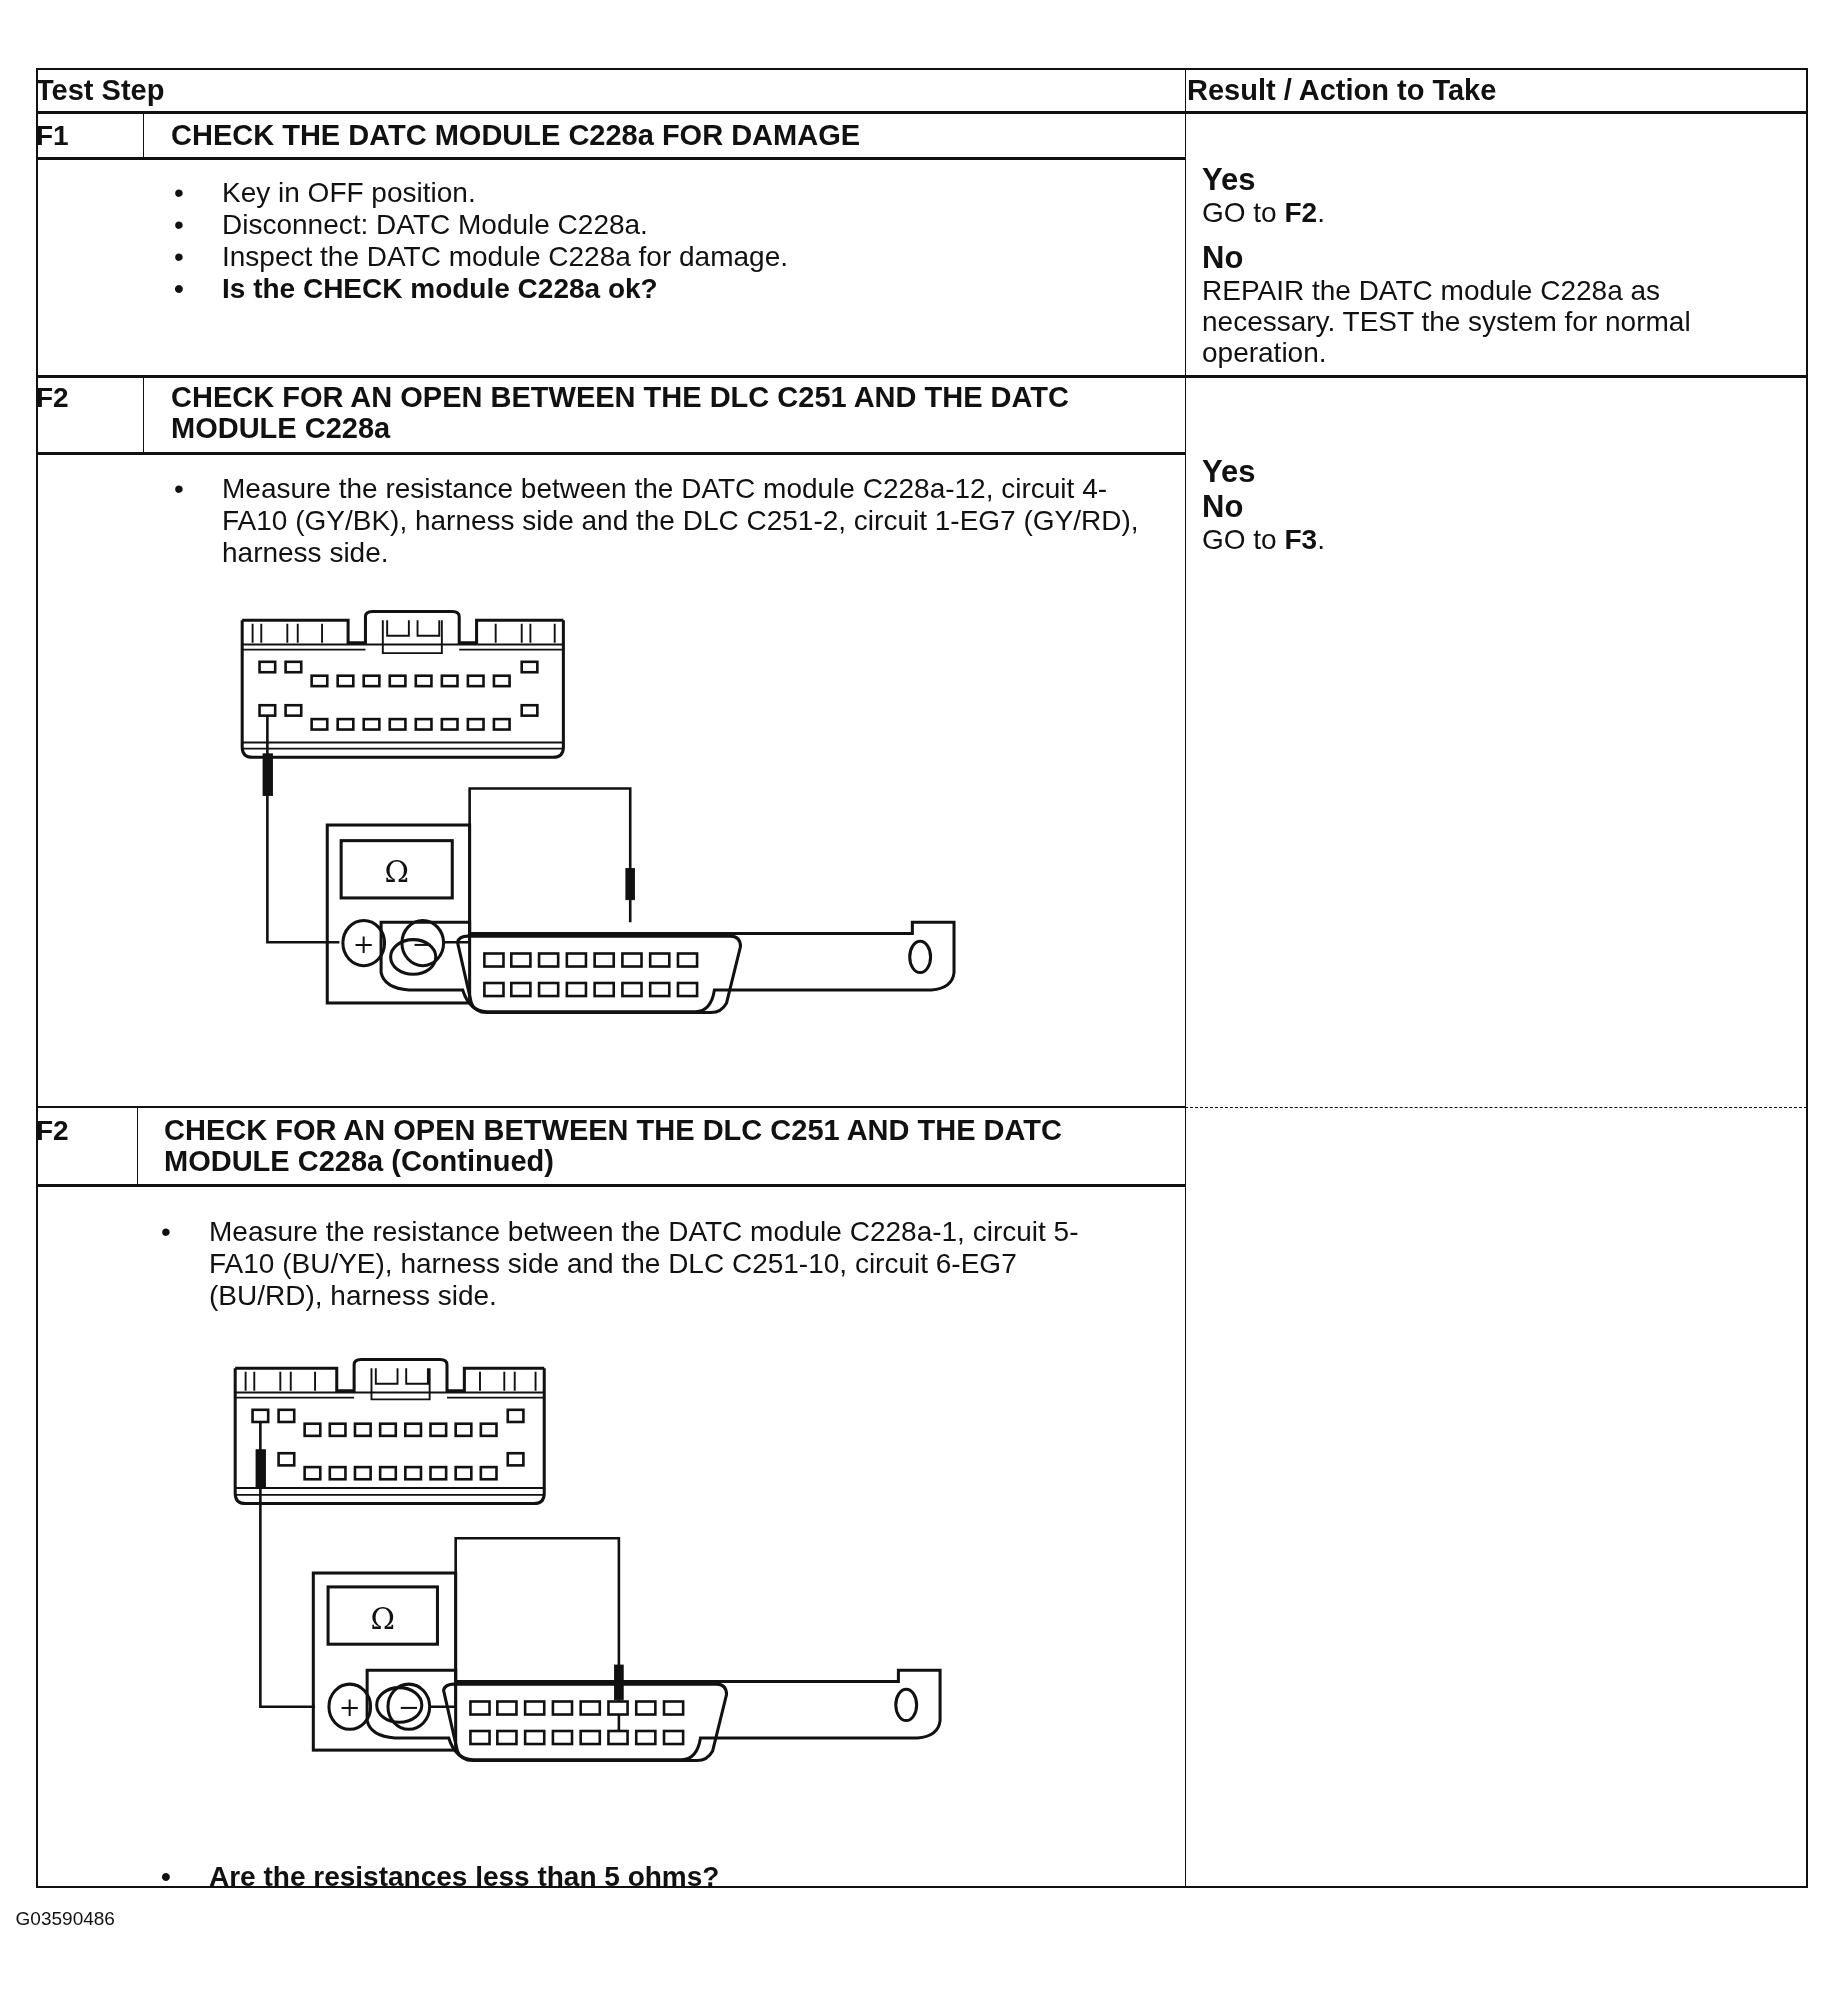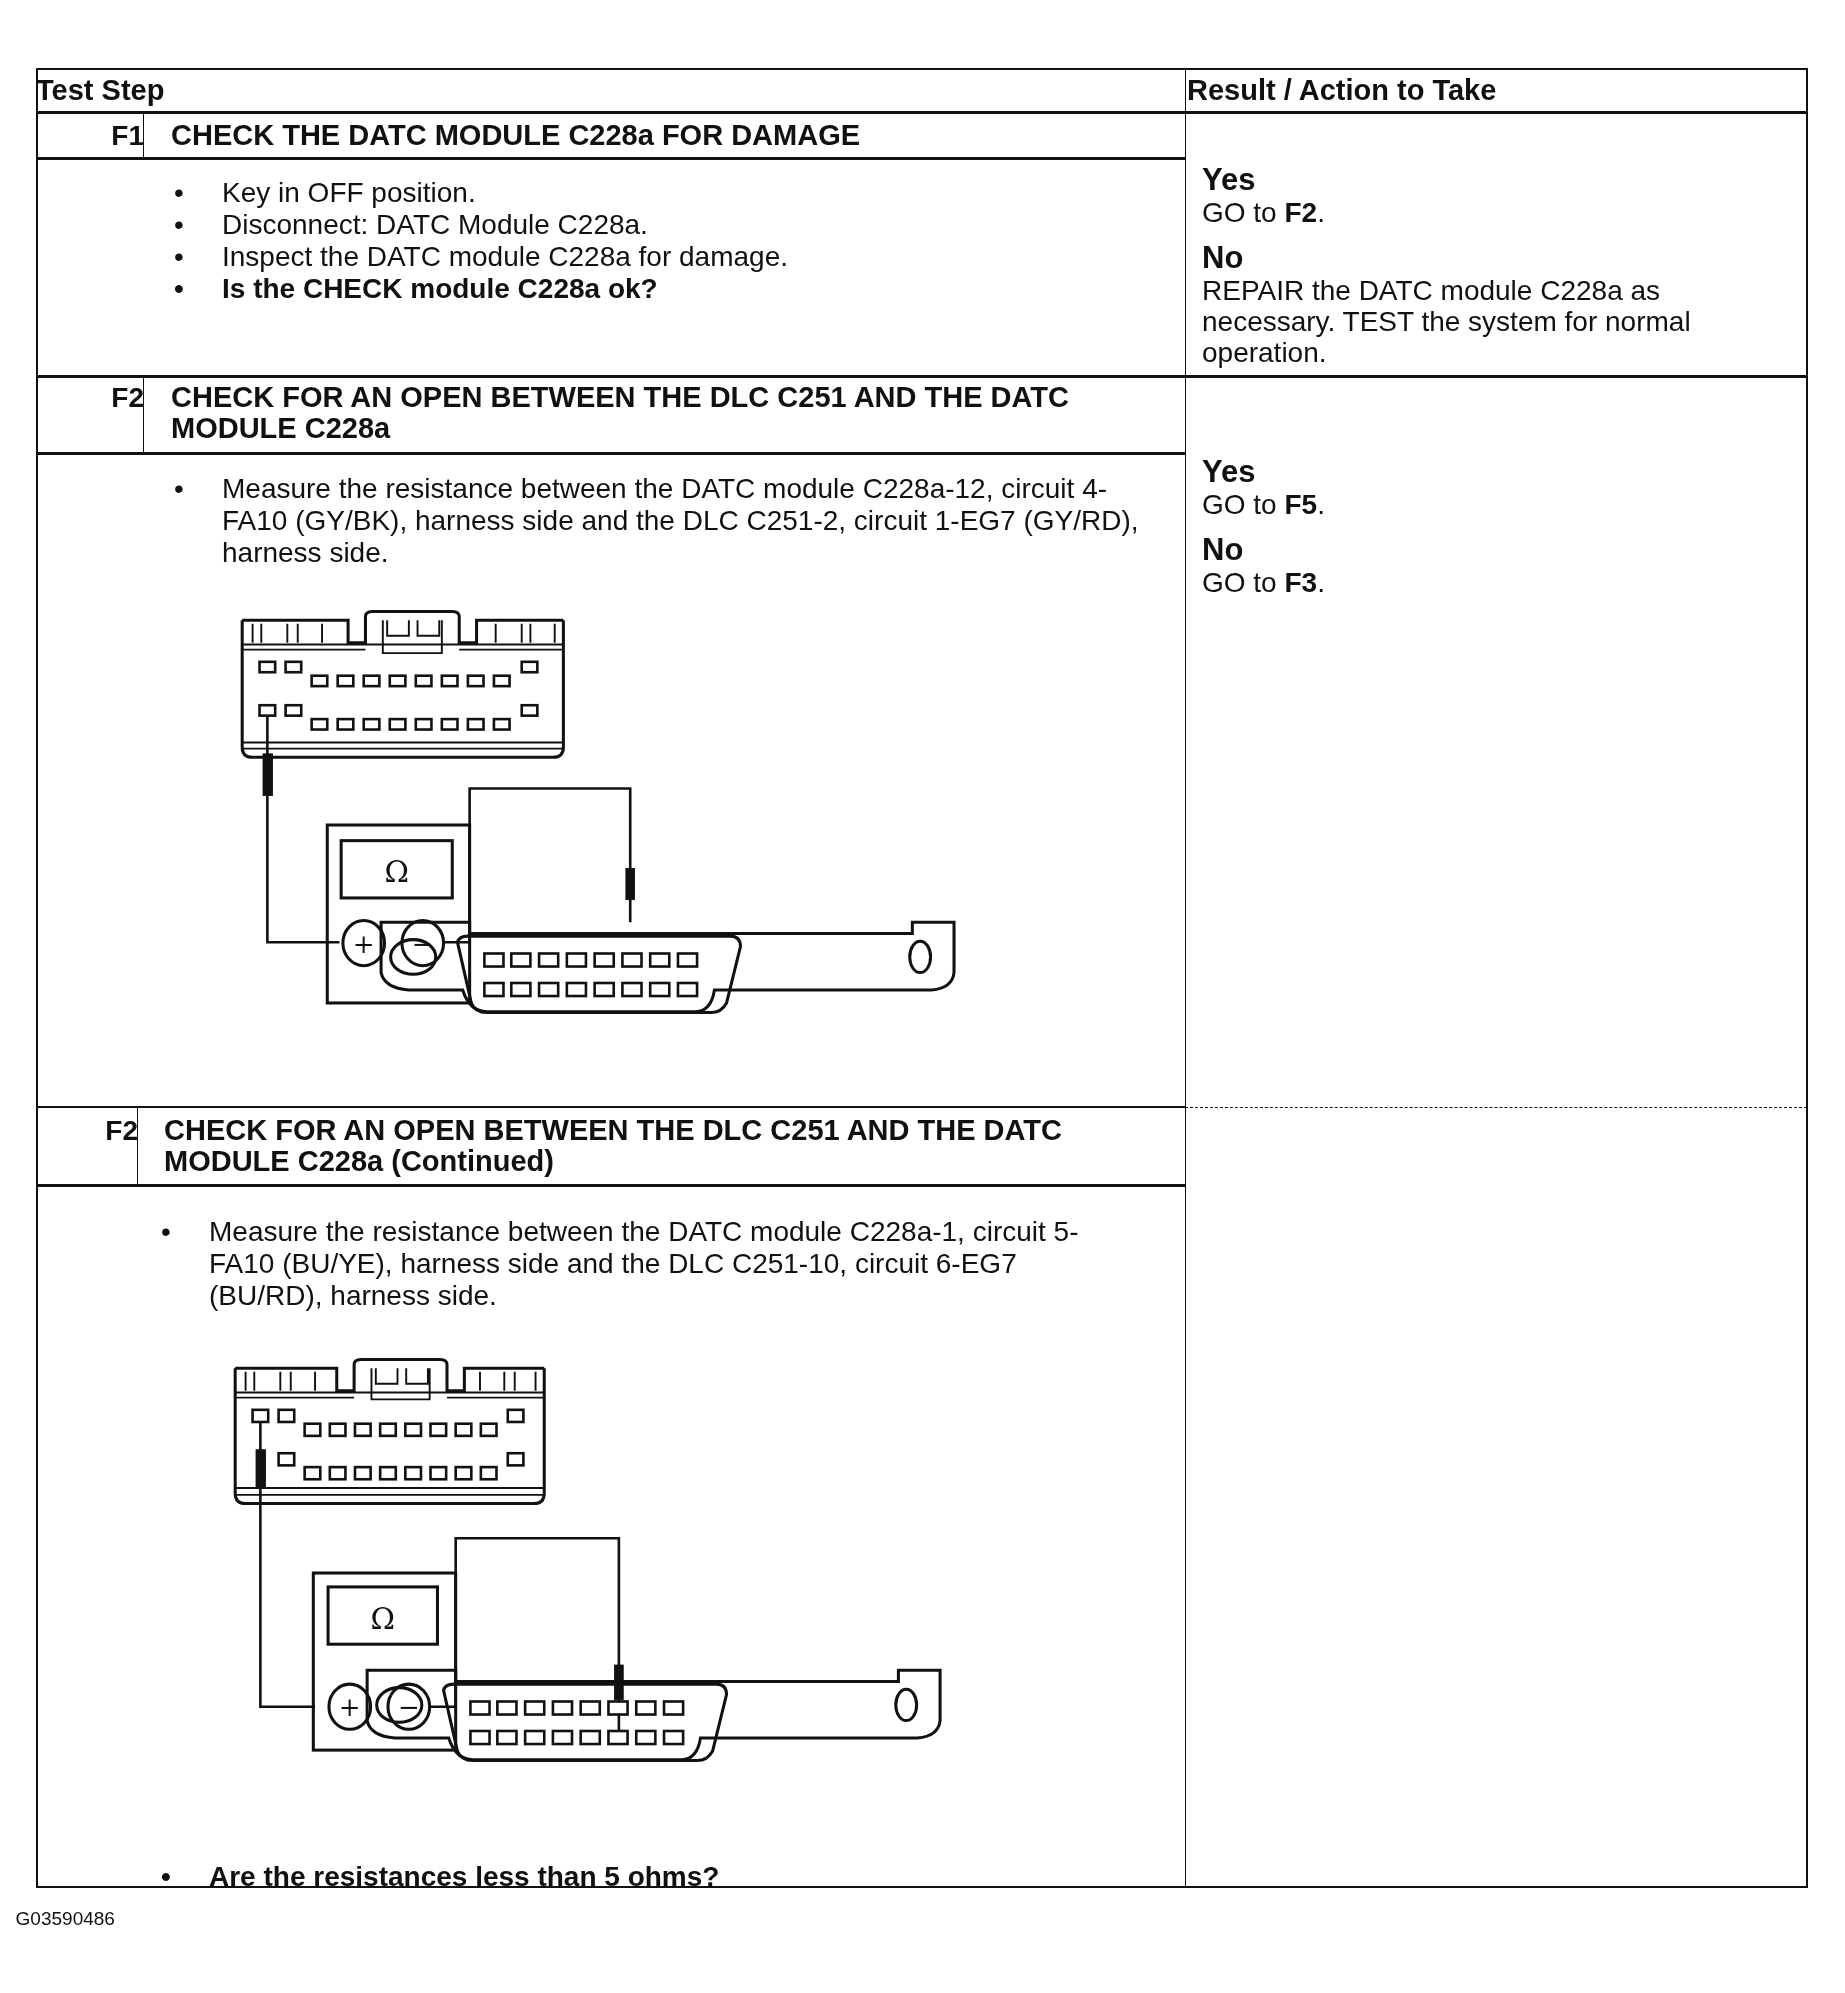--- a/index.html
+++ b/index.html
@@ -4,21 +4,21 @@
 <style>
   html, body { margin:0; padding:0; background:#fff; }
   body { width:1846px; height:1994px; position:relative; overflow:hidden;
          font-family:"Liberation Sans", sans-serif; color:#111; }
   .abs { position:absolute; }
   .tbl { position:absolute; left:36px; top:68px; width:1772px; height:1820px;
          border:2.6px solid #111; box-sizing:border-box; }
   .hline { position:absolute; height:0; border-top:3.5px solid #111; }
   .vline { position:absolute; width:0; border-left:1.7px solid #111; }
   .th { position:absolute; font-size:29px; font-weight:bold; line-height:45px; }
-  .stepnum { position:absolute; font-size:28px; font-weight:bold; text-align:right; }
+  .stepnum { position:absolute; font-size:28px; font-weight:bold; text-align:left; }
   .steptitle { position:absolute; font-size:29px; font-weight:bold; line-height:31px;margin-left:9px; }
   .bullets { position:absolute; font-size:28px; line-height:32px; margin:12px; padding:0; list-style:none; }
   .bullets li { position:relative; padding-left:48px; }
   .bullets li::before { content:"\2022"; position:absolute; left:0; top:0; font-size:28px; }
   .bullets li.q { font-weight:bold; }
   .result { position:absolute; font-size:28px; line-height:31px; }
   .result .hd { font-weight:bold; font-size:31px; line-height:35px; }
   .result .ac { margin-bottom:12px; }
   .result b { font-weight:bold; }
   .footer { position:absolute; left:15.6px; top:1908px; font-size:19px;text-align:center; }
@@ -141,21 +141,20 @@
       <rect class="pin" x="382" y="432" width="22" height="15"></rect>
     <rect class="pin" x="414" y="432" width="22" height="15"></rect>
       <rect class="pin" x="446" y="432" width="22" height="15"></rect>
     <rect class="pin" x="478" y="432" width="22" height="15"></rect>
       <rect class="pin" x="510" y="432" width="22" height="15"></rect>
   </g>
 </svg>
 
 <div class="result" style="left:1202px; top:454px; width:591px;">
   <div class="hd">Yes</div>
-  <div class="ac"><span>GO to </span><b>F5</b><span>.</span></div>
   <div class="hd">No</div>
   <div class="ac"><span>GO to </span><b>F3</b><span>.</span></div>
 </div>
 
 <div class="hline" style="left:36px; top:1106px; width:1150px; border-top-width:2.6px;"></div>
 <div class="hline" style="left:1185px; top:1107px; width:622px; border-top:1.7px dashed #111;"></div>
 
 <div class="vline" style="left:137px; top:1108px; height:77px;"></div>
 <div class="stepnum" style="left:36px; top:1115px; width:102px;">F2</div>
 <div class="steptitle" style="left:155px; top:1115px; width:956px;">CHECK FOR AN OPEN BETWEEN THE DLC C251 AND THE DATC MODULE C228a (Continued)</div>

